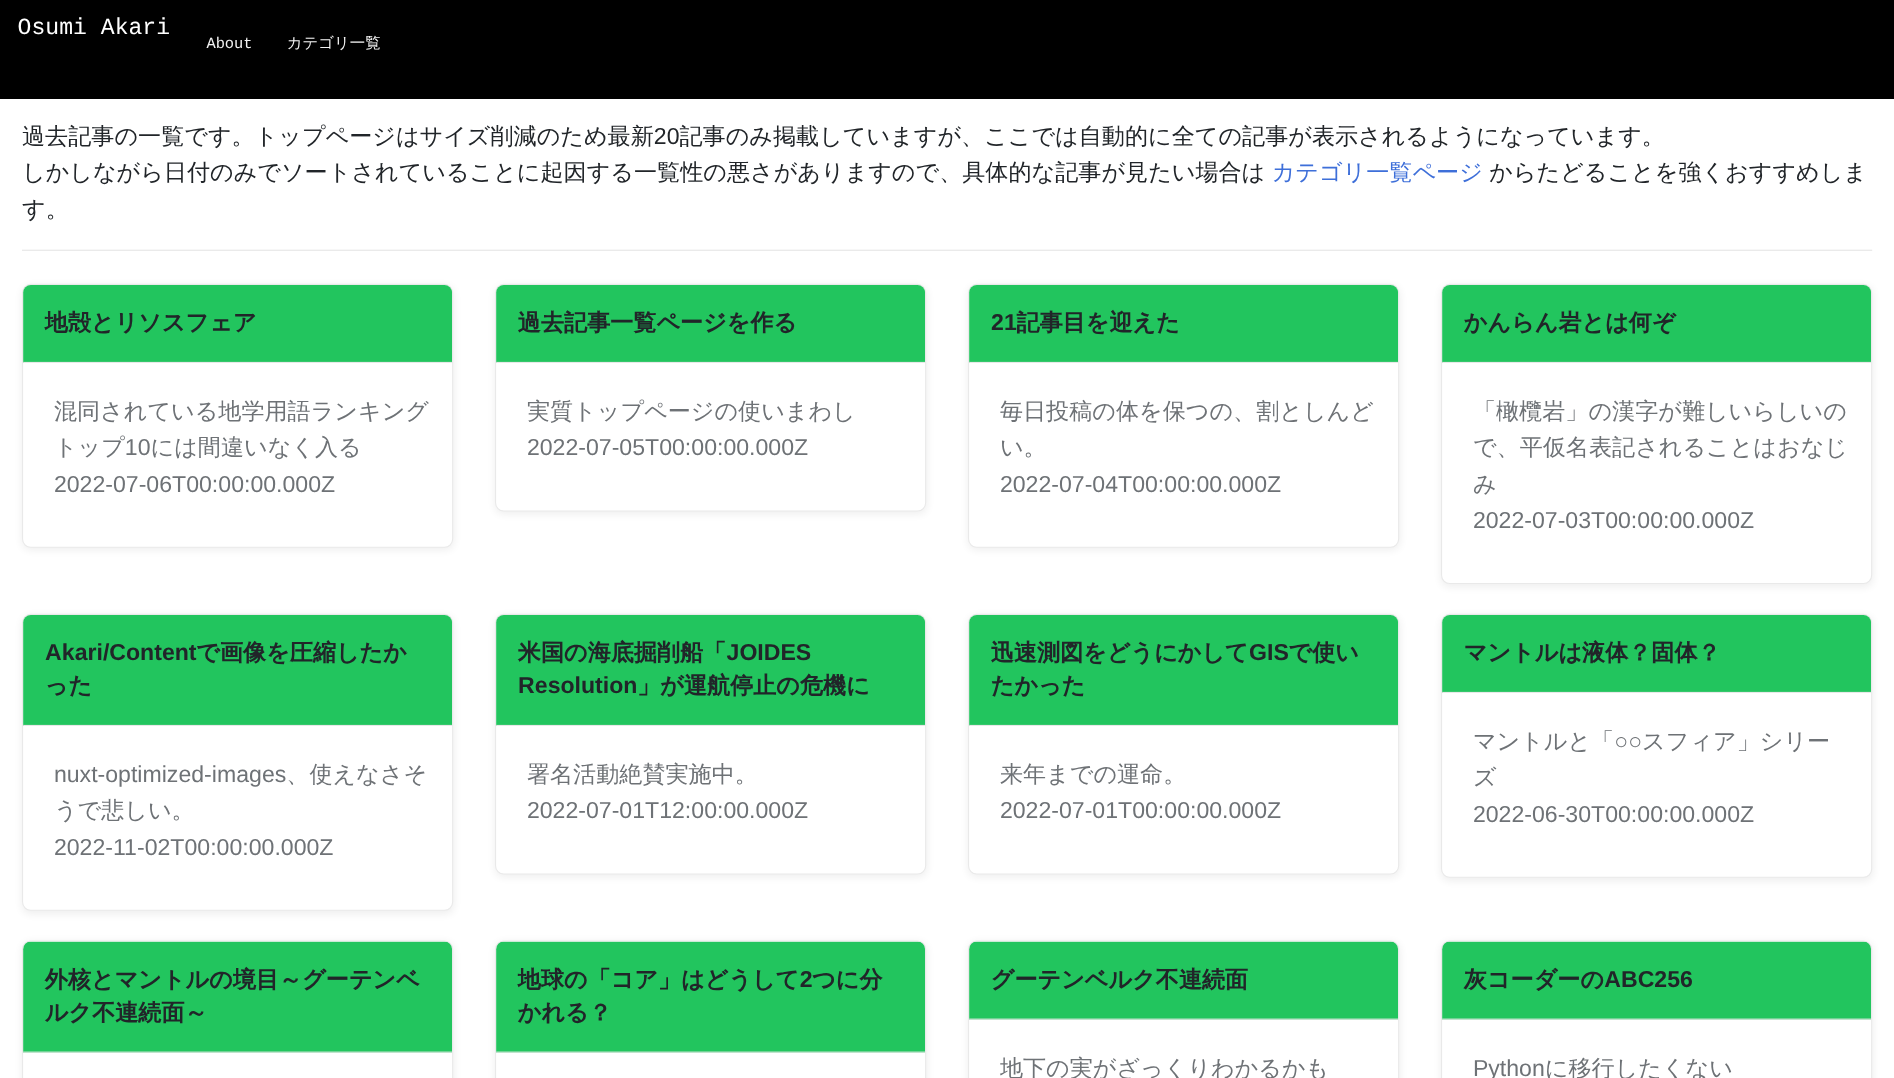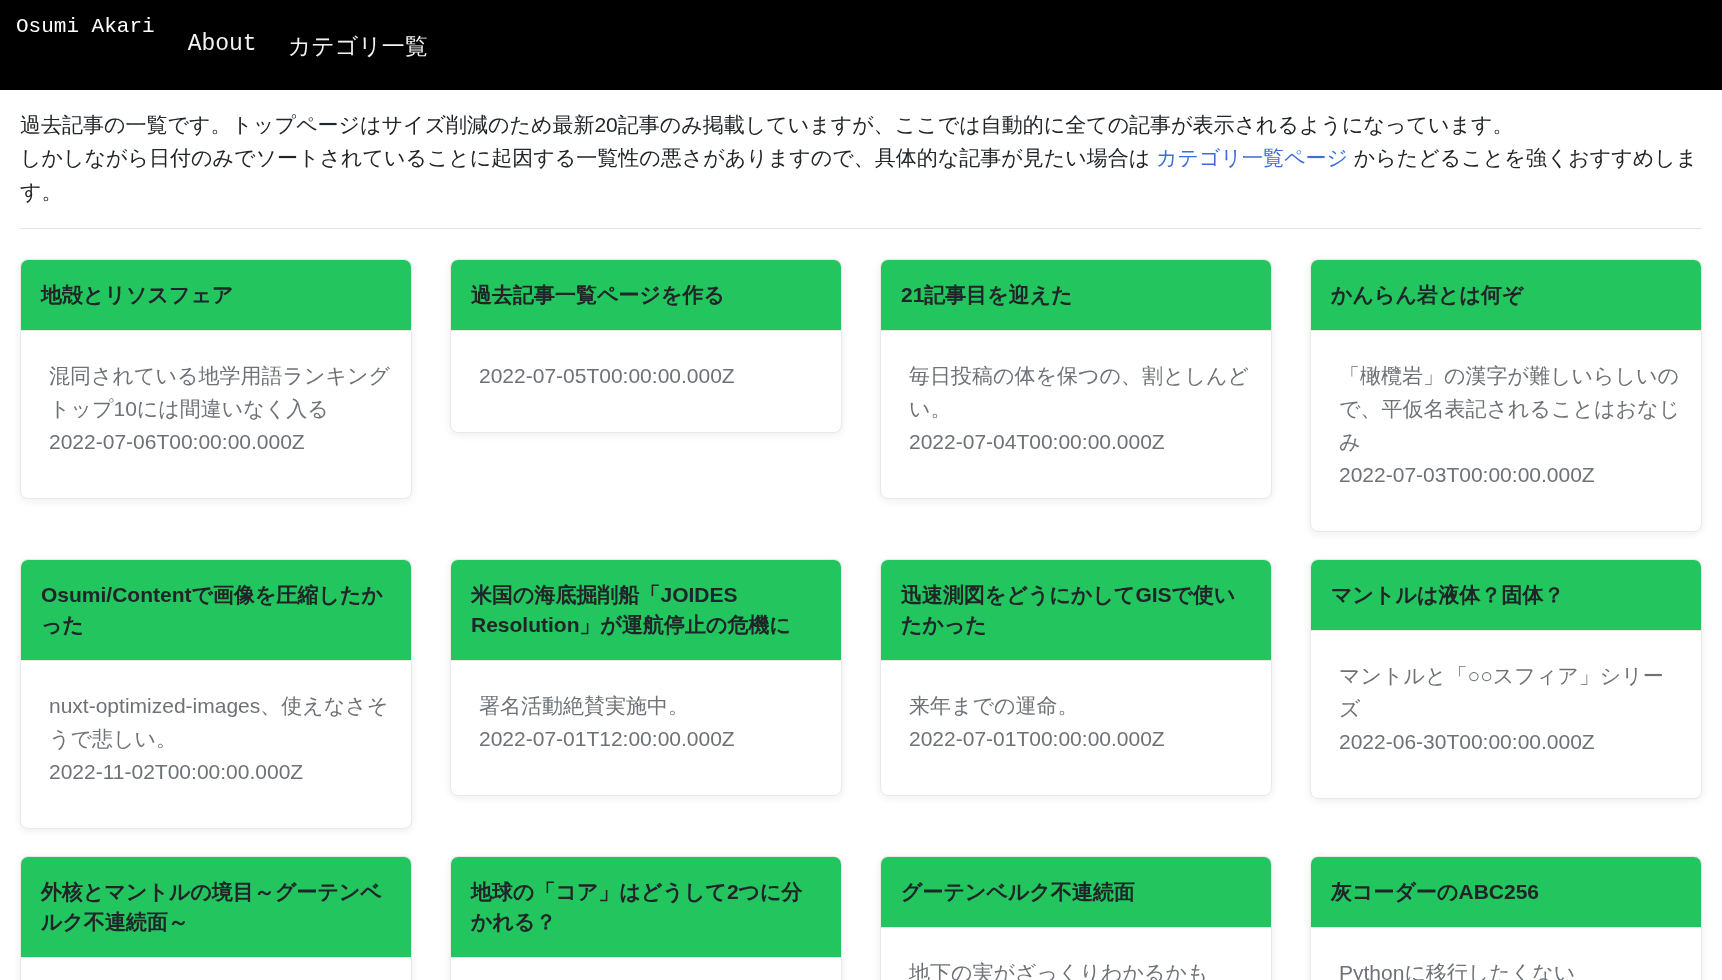--- a/index.html
+++ b/index.html
@@ -27,21 +27,21 @@
   }
   .navbar-nav {
     display: flex;
     list-style: none;
     margin-left: 33px;
     margin-top: 17px;
     gap: 31px;
   }
   .nav-link {
     color: #f2f2f2;
-    font-size: 23px;
+    font-size: 14px;
     text-decoration: none;
     cursor: pointer;
     white-space: nowrap;
   }
   
   .container { padding: 0 20px; }
   .intro {
     margin-top: 18px;
     font-size: 21px;
     line-height: 33px;
@@ -121,20 +121,21 @@
       <p class="card-desc">混同されている地学用語ランキングトップ10には間違いなく入る</p>
       <p class="card-date">2022-07-06T00:00:00.000Z</p>
     </div>
   </article>
 
   <article class="card">
     <div class="card-header">
       <h2 class="card-title">過去記事一覧ページを作る</h2>
     </div>
     <div class="card-body">
+      <p class="card-desc">実質トップページの使いまわし</p>
       <p class="card-date">2022-07-05T00:00:00.000Z</p>
     </div>
   </article>
 
   <article class="card">
     <div class="card-header">
       <h2 class="card-title">21記事目を迎えた</h2>
     </div>
     <div class="card-body">
       <p class="card-desc">毎日投稿の体を保つの、割としんどい。</p>
@@ -147,21 +148,21 @@
       <h2 class="card-title">かんらん岩とは何ぞ</h2>
     </div>
     <div class="card-body">
       <p class="card-desc">「橄欖岩」の漢字が難しいらしいので、平仮名表記されることはおなじみ</p>
       <p class="card-date">2022-07-03T00:00:00.000Z</p>
     </div>
   </article>
 
   <article class="card">
     <div class="card-header">
-      <h2 class="card-title">Osumi/Contentで画像を圧縮したかった</h2>
+      <h2 class="card-title">Akari/Contentで画像を圧縮したかった</h2>
     </div>
     <div class="card-body">
       <p class="card-desc">nuxt-optimized-images、使えなさそうで悲しい。</p>
       <p class="card-date">2022-11-02T00:00:00.000Z</p>
     </div>
   </article>
 
   <article class="card">
     <div class="card-header">
       <h2 class="card-title">米国の海底掘削船「JOIDES Resolution」が運航停止の危機に</h2>

